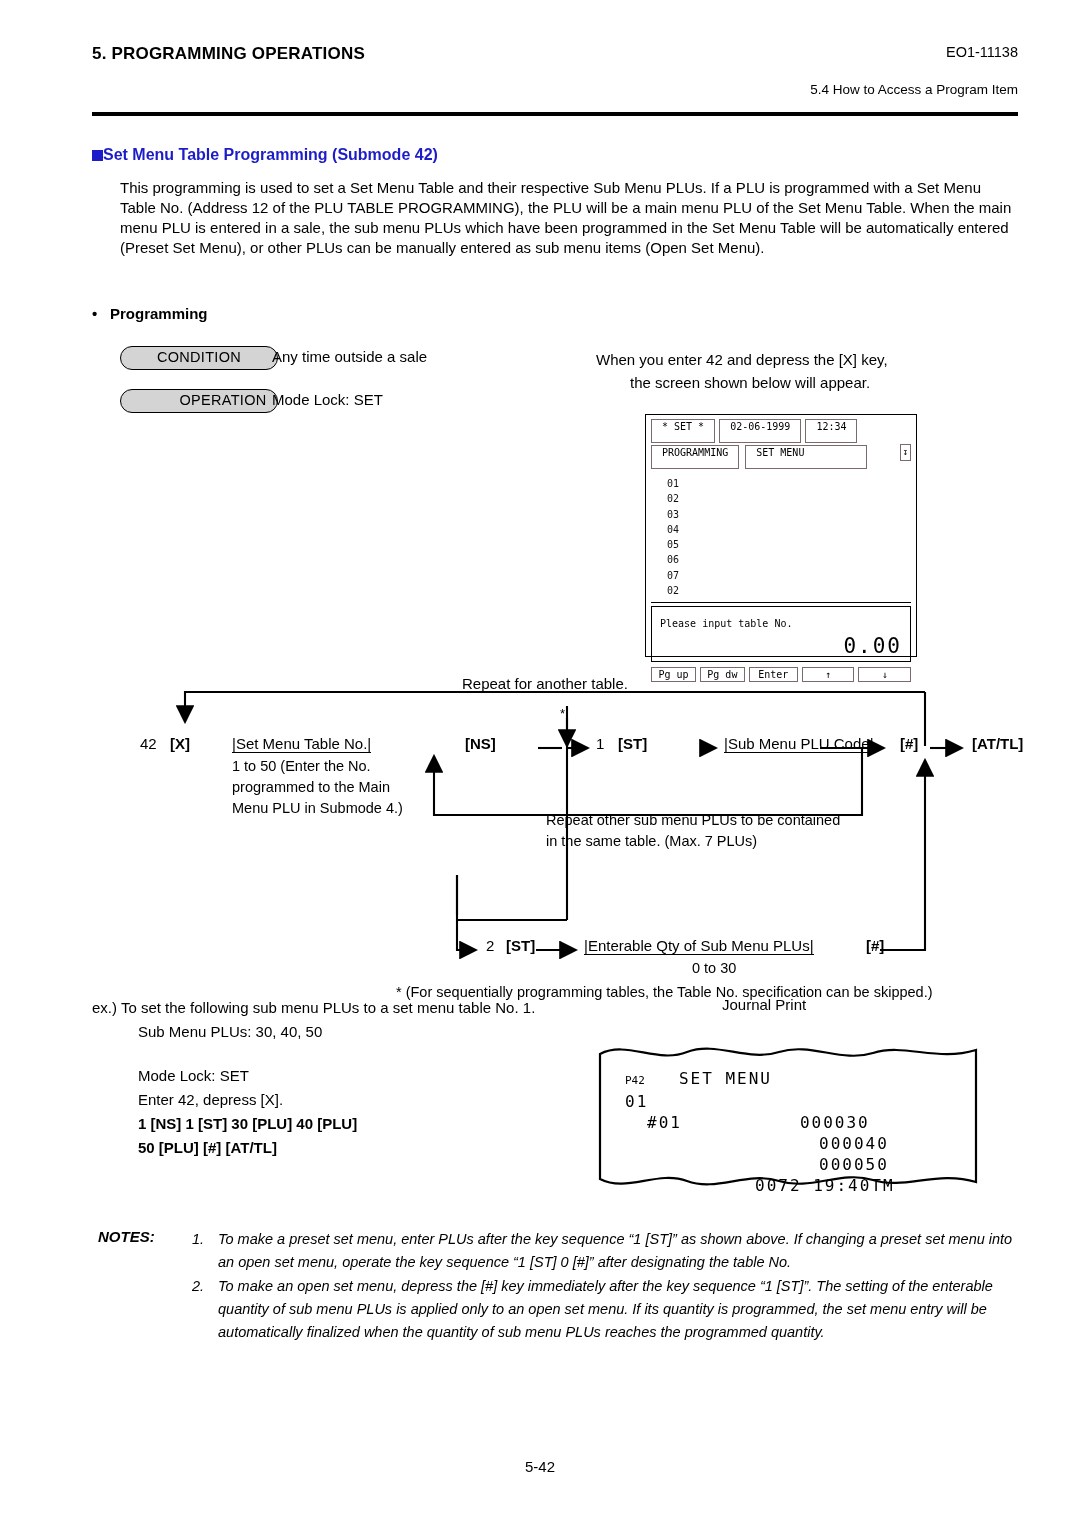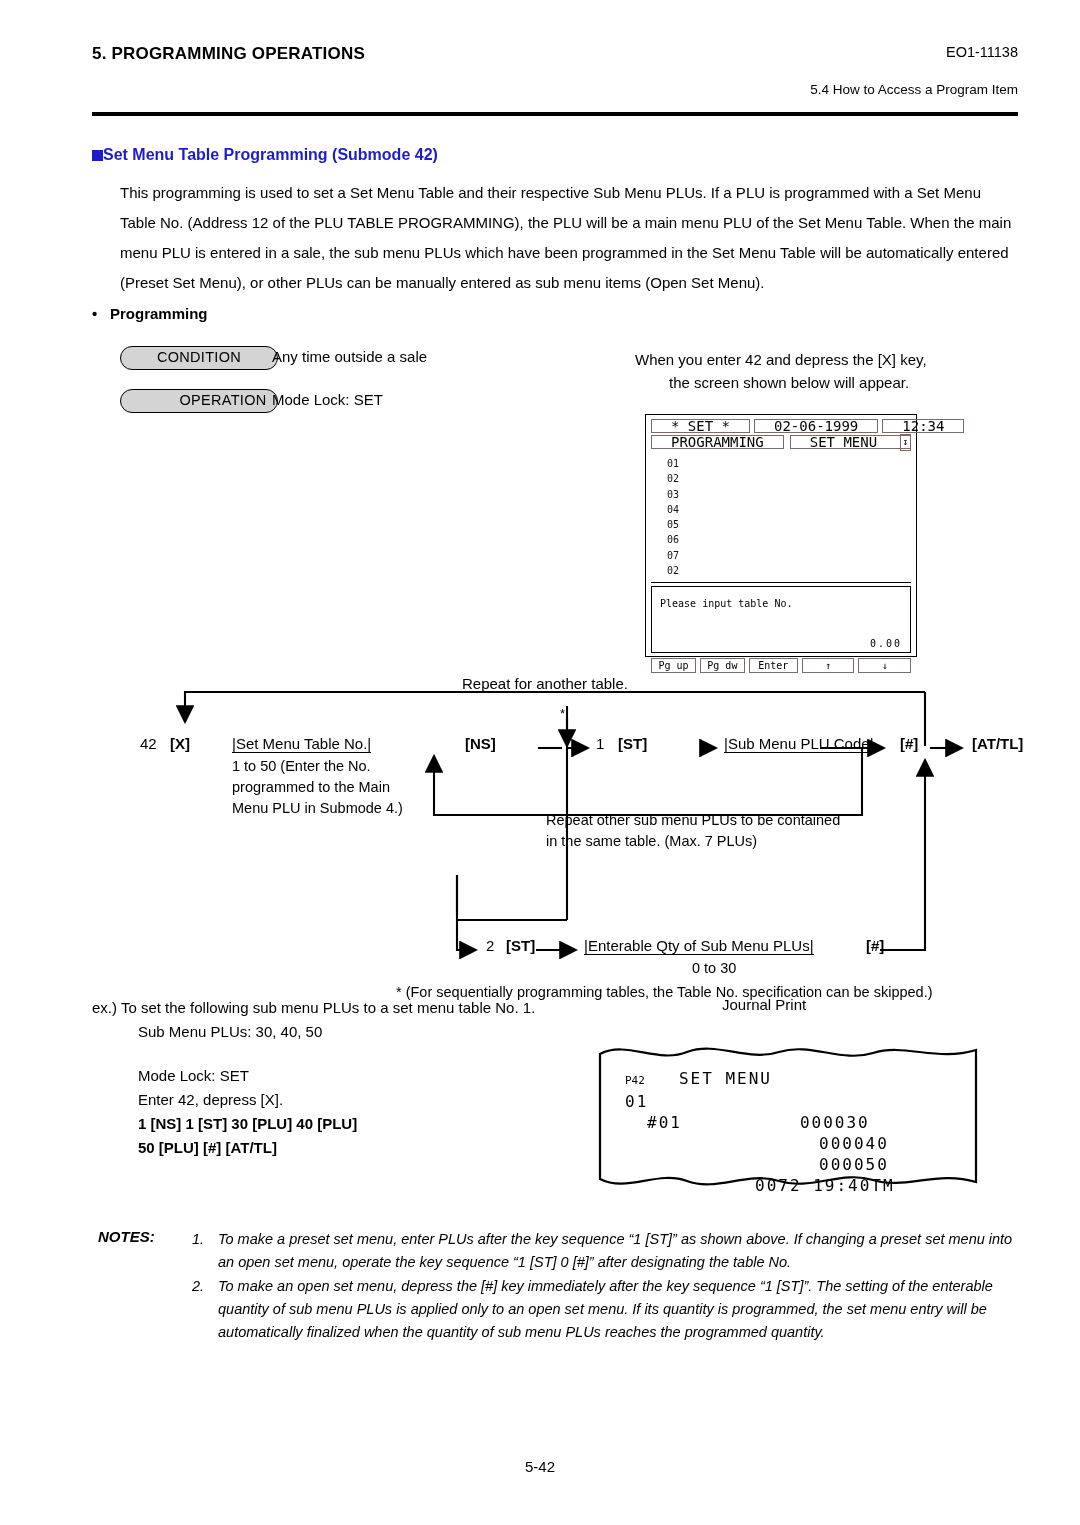--- a/index.html
+++ b/index.html
@@ -35,21 +35,21 @@
   
   #sect-head {
     position:absolute; left:92px; top:146px;
     font-size:16px; font-weight:bold; color:#1c1cc8;
     display:flex; align-items:center; 
   }
   #sect-bullet { width:11px; height:11px; background:#1c1cc8; display:inline-block; }
 
   #intro {
     position:absolute; left:120px; top:178px; width:898px;
-    font-size:15px; line-height:30px; text-align:left;
+    font-size:15px; line-height:20px; text-align:left;
   }
 
   
   #prog-bullet {
     position:absolute; left:92px; top:305px;
     font-size:15px; font-weight:bold;
   }
   #prog-bullet .dot { display:inline-block; width:18px; }
 
   .pill {
@@ -60,56 +60,56 @@
     letter-spacing:.3px;
   }
   #pill-condition { left:120px; top:346px; }
   #pill-operation { left:120px; top:389px;padding-left:48px; }
 
   #cond-text { position:absolute; left:272px; top:348px; font-size:15px; }
   #oper-text { position:absolute; left:272px; top:391px; font-size:15px; }
 
   #enter-note {
     position:absolute; left:596px; top:348px; width:420px;
-    font-size:15px; line-height:23px;margin-left:39px;
+    font-size:15px; line-height:23px;
   }
   #enter-note .l2 { display:block; padding-left:34px; }
 
   
   #lcd {
     position:absolute; left:645px; top:414px; width:272px; height:243px;
     border:1.5px solid #000; background:#fff;
     font-family:"DejaVu Sans Mono", monospace;
     font-size:10px;
     padding:4px 5px;
   }
   .lcd-row1 { display:flex; gap:4px; margin-bottom:2px; }
   .lcd-cell {
-    border:1px solid #7b6a6a; padding:0 19px; line-height:13px; height:14px;
-    white-space:pre; font-size:14px;
+    border:1px solid #7b6a6a; padding:0 10px; line-height:13px; height:24px;
+    white-space:pre; font-size:10px;
   }
   .lcd-row2 { display:flex; gap:6px; position:relative; margin-bottom:3px; }
   #lcd-scroll-ind {
     position:absolute; right:0px; top:-1px;
     border:1px solid #7b6a6a; width:11px; height:17px;
     text-align:center; line-height:15px; font-size:9px;
   }
   #lcd-list {
     border-bottom:1px solid #000;
     height:131px; padding-top:4px; padding-left:16px;
   }
   #lcd-list div { line-height:15.3px; font-size:10px; color:#111; }
   #lcd-msgbox {
-    border:1px solid #000; height:67px; margin-top:3px; position:relative;
+    border:1px solid #000; height:56px; margin-top:3px; position:relative;
     padding:11px 8px 0 8px;
   }
   #lcd-msg { font-size:10px; }
   #lcd-amount {
     position:absolute; right:8px; bottom:3px;
-    font-size:10px; letter-spacing:2px;
+    font-size:21px; letter-spacing:2px;
   }
   #lcd-keys { display:flex; gap:4px; margin-top:5px; }
   #lcd-keys div {
     border:1px solid #7b6a6a; height:15px; line-height:13px;
     font-size:10px; text-align:center; white-space:pre;
   }
   .k-w1 { width:46px; } .k-w2 { width:50px; } .k-w3 { width:54px; }
 
   
   #flow { position:absolute; left:0; top:660px; width:1080px; height:330px; }

